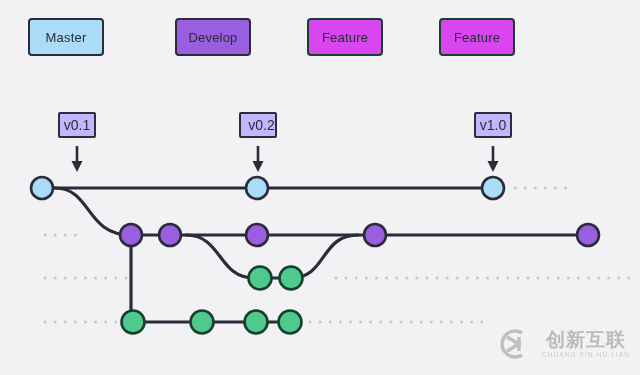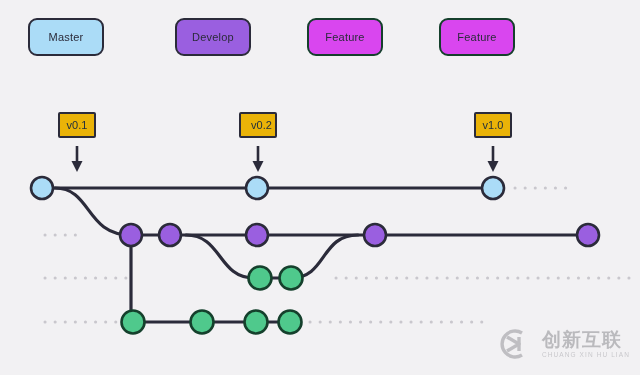--- a/index.html
+++ b/index.html
@@ -21,45 +21,45 @@
     position: absolute;
     top: 18px;
     left: 28px;
     display: flex;
     gap: 56px;
   }
   .legend-box {
     width: 76px;
     height: 38px;
     border: 2.5px solid #2b2b3a;
-    border-radius: 9px;
+    border-radius: 4px;
     display: flex;
     align-items: center;
     justify-content: center;
-    font-size: 11px;
+    font-size: 13px;
     color: #2b2b3a;
     letter-spacing: .2px;
     box-sizing: border-box;
   }
   .legend-box.master  { background: #abdcf7; }
   .legend-box.develop { background: #9a5fe0; margin-left: 15px; }
   .legend-box.feature { background: #d946ef; border-color: #15402c; }
 
   
   .tag {
     position: absolute;
     width: 38px;
     height: 26px;
-    background: #eab308;
+    background: #c4b5fd;
     border: 2.5px solid #2b2b3a;
     border-radius: 2px;
     display: flex;
     align-items: center;
     justify-content: center;
-    font-size: 11px;
+    font-size: 14px;
     color: #22303c;
     box-sizing: border-box;
   }
 
   
   svg.graph {
     position: absolute;
     inset: 0;
     width: 640px;
     height: 375px;
@@ -87,21 +87,21 @@
   
   .watermark {
     position: absolute;
     right: 10px;
     bottom: 14px;
     display: flex;
     align-items: center;
     gap: 8px;
     opacity: .42;
   }
-  .wm-text { display: flex; flex-direction: column; line-height: 1; }
+  .wm-text { display: flex; flex-direction: column; line-height: 1; text-align: center; }
   .wm-cn {
     font-size: 19px;
     font-weight: bold;
     color: #6f6f75;
     letter-spacing: 1px;
   }
   .wm-en {
     font-size: 6.5px;
     color: #8d8d93;
     letter-spacing: 1.1px;

